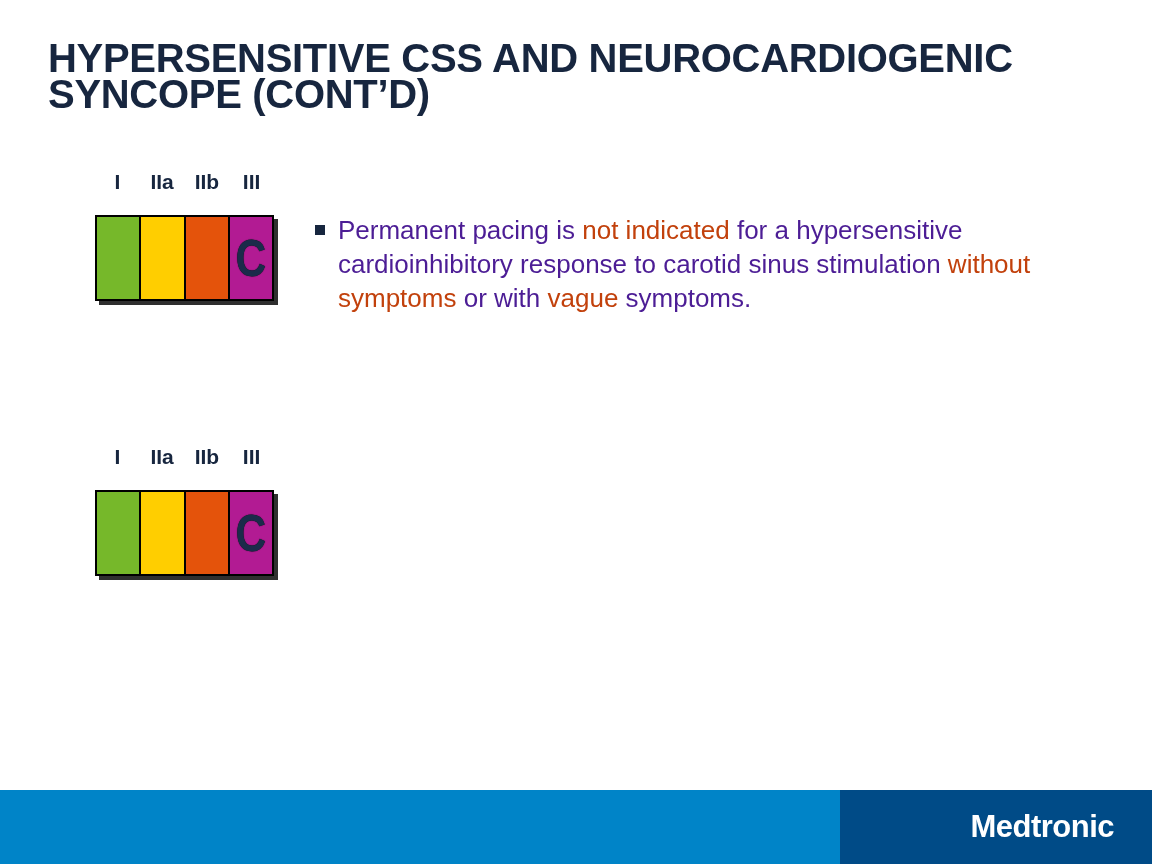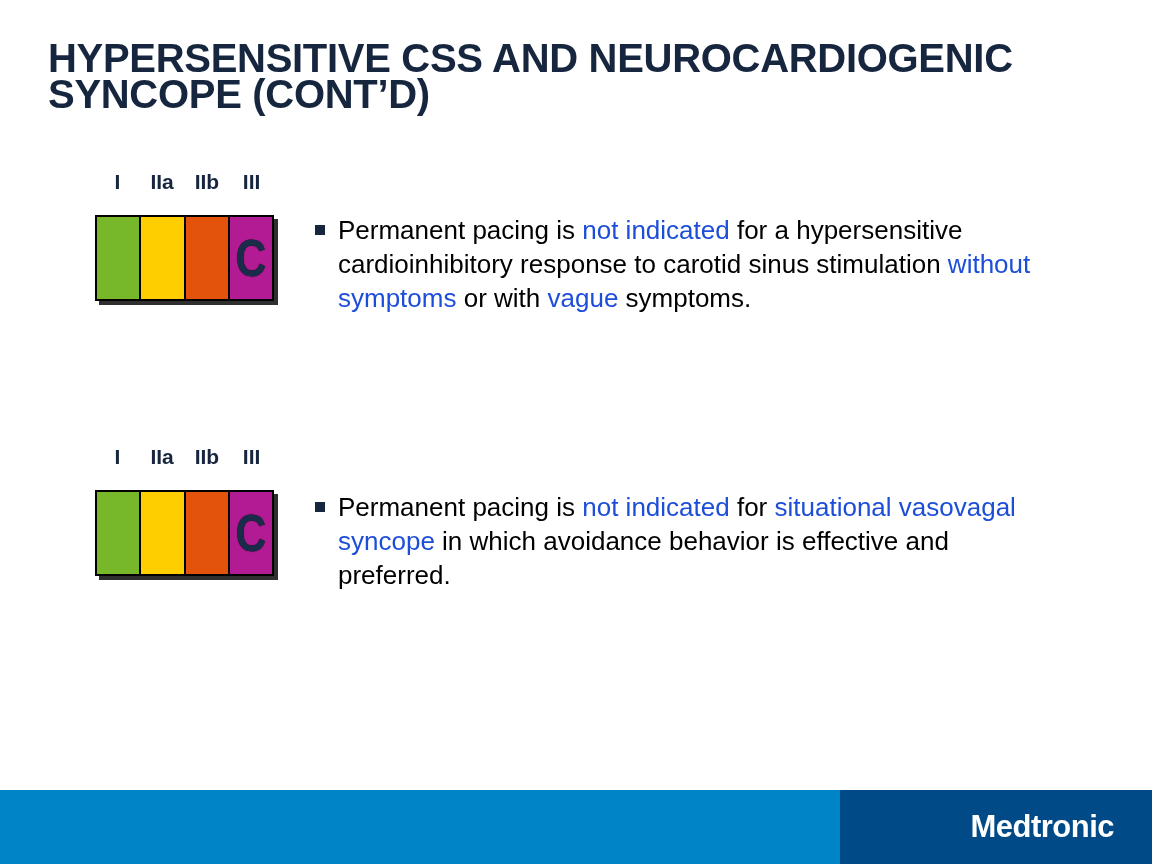--- a/index.html
+++ b/index.html
@@ -59,22 +59,22 @@
     width:10px;height:10px;background:#17263F;
     margin:12px 13px 0 0;flex-shrink:0;
   }
   .bullet-text{
     margin:0;
     font-size:26px;line-height:34px;
     color:#17263F;
   }
   .bullet-1 .bullet-text{width:775px;}
   .bullet-2 .bullet-text{width:700px;}
-  .seg[data-tone="navy"]{color:#000000;text-align:right;}
-  .seg[data-tone="blue"]{color:#1d4ed8;margin-top:40px;}
+  .seg[data-tone="navy"]{color:#4c1d95;text-align:right;}
+  .seg[data-tone="blue"]{color:#c2410c;margin-top:40px;}
   
   .footer{position:absolute;left:0;top:790px;width:1152px;height:74px;display:flex;}
   .footer-light{width:840px;height:74px;background:#0084C8;}
   .footer-dark{
     width:312px;height:74px;background:#004B87;
     display:flex;align-items:center;justify-content:flex-end;
   }
   .brand-logo{
     color:#ffffff;font-size:31px;font-weight:700;
     letter-spacing:-0.5px;
@@ -120,24 +120,20 @@
     <div class="scale-blocks">
       <div class="block" style="background: rgb(118, 184, 42);"></div>
       <div class="block" style="background: rgb(255, 206, 0);"></div>
       <div class="block" style="background: rgb(228, 83, 11);"></div>
       <div class="block" style="background: rgb(178, 27, 147);">
         <span class="block-letter">C</span>
       </div>
     </div>
   </div>
 
-  <div class="bullet-item bullet-2">
-    <span class="bullet-square"></span>
-    <p class="bullet-text"><span class="seg" data-tone="navy">Permanent pacing is </span><span class="seg" data-tone="blue">not indicated</span><span class="seg" data-tone="navy"> for </span><span class="seg" data-tone="blue">situational vasovagal syncope</span><span class="seg" data-tone="navy"> in which avoidance behavior is effective and preferred.</span></p>
-  </div>
 
   <div class="footer">
     <div class="footer-light"></div>
     <div class="footer-dark">
       <span class="brand-logo">Medtronic</span>
     </div>
   </div>
 
 </div>
 

